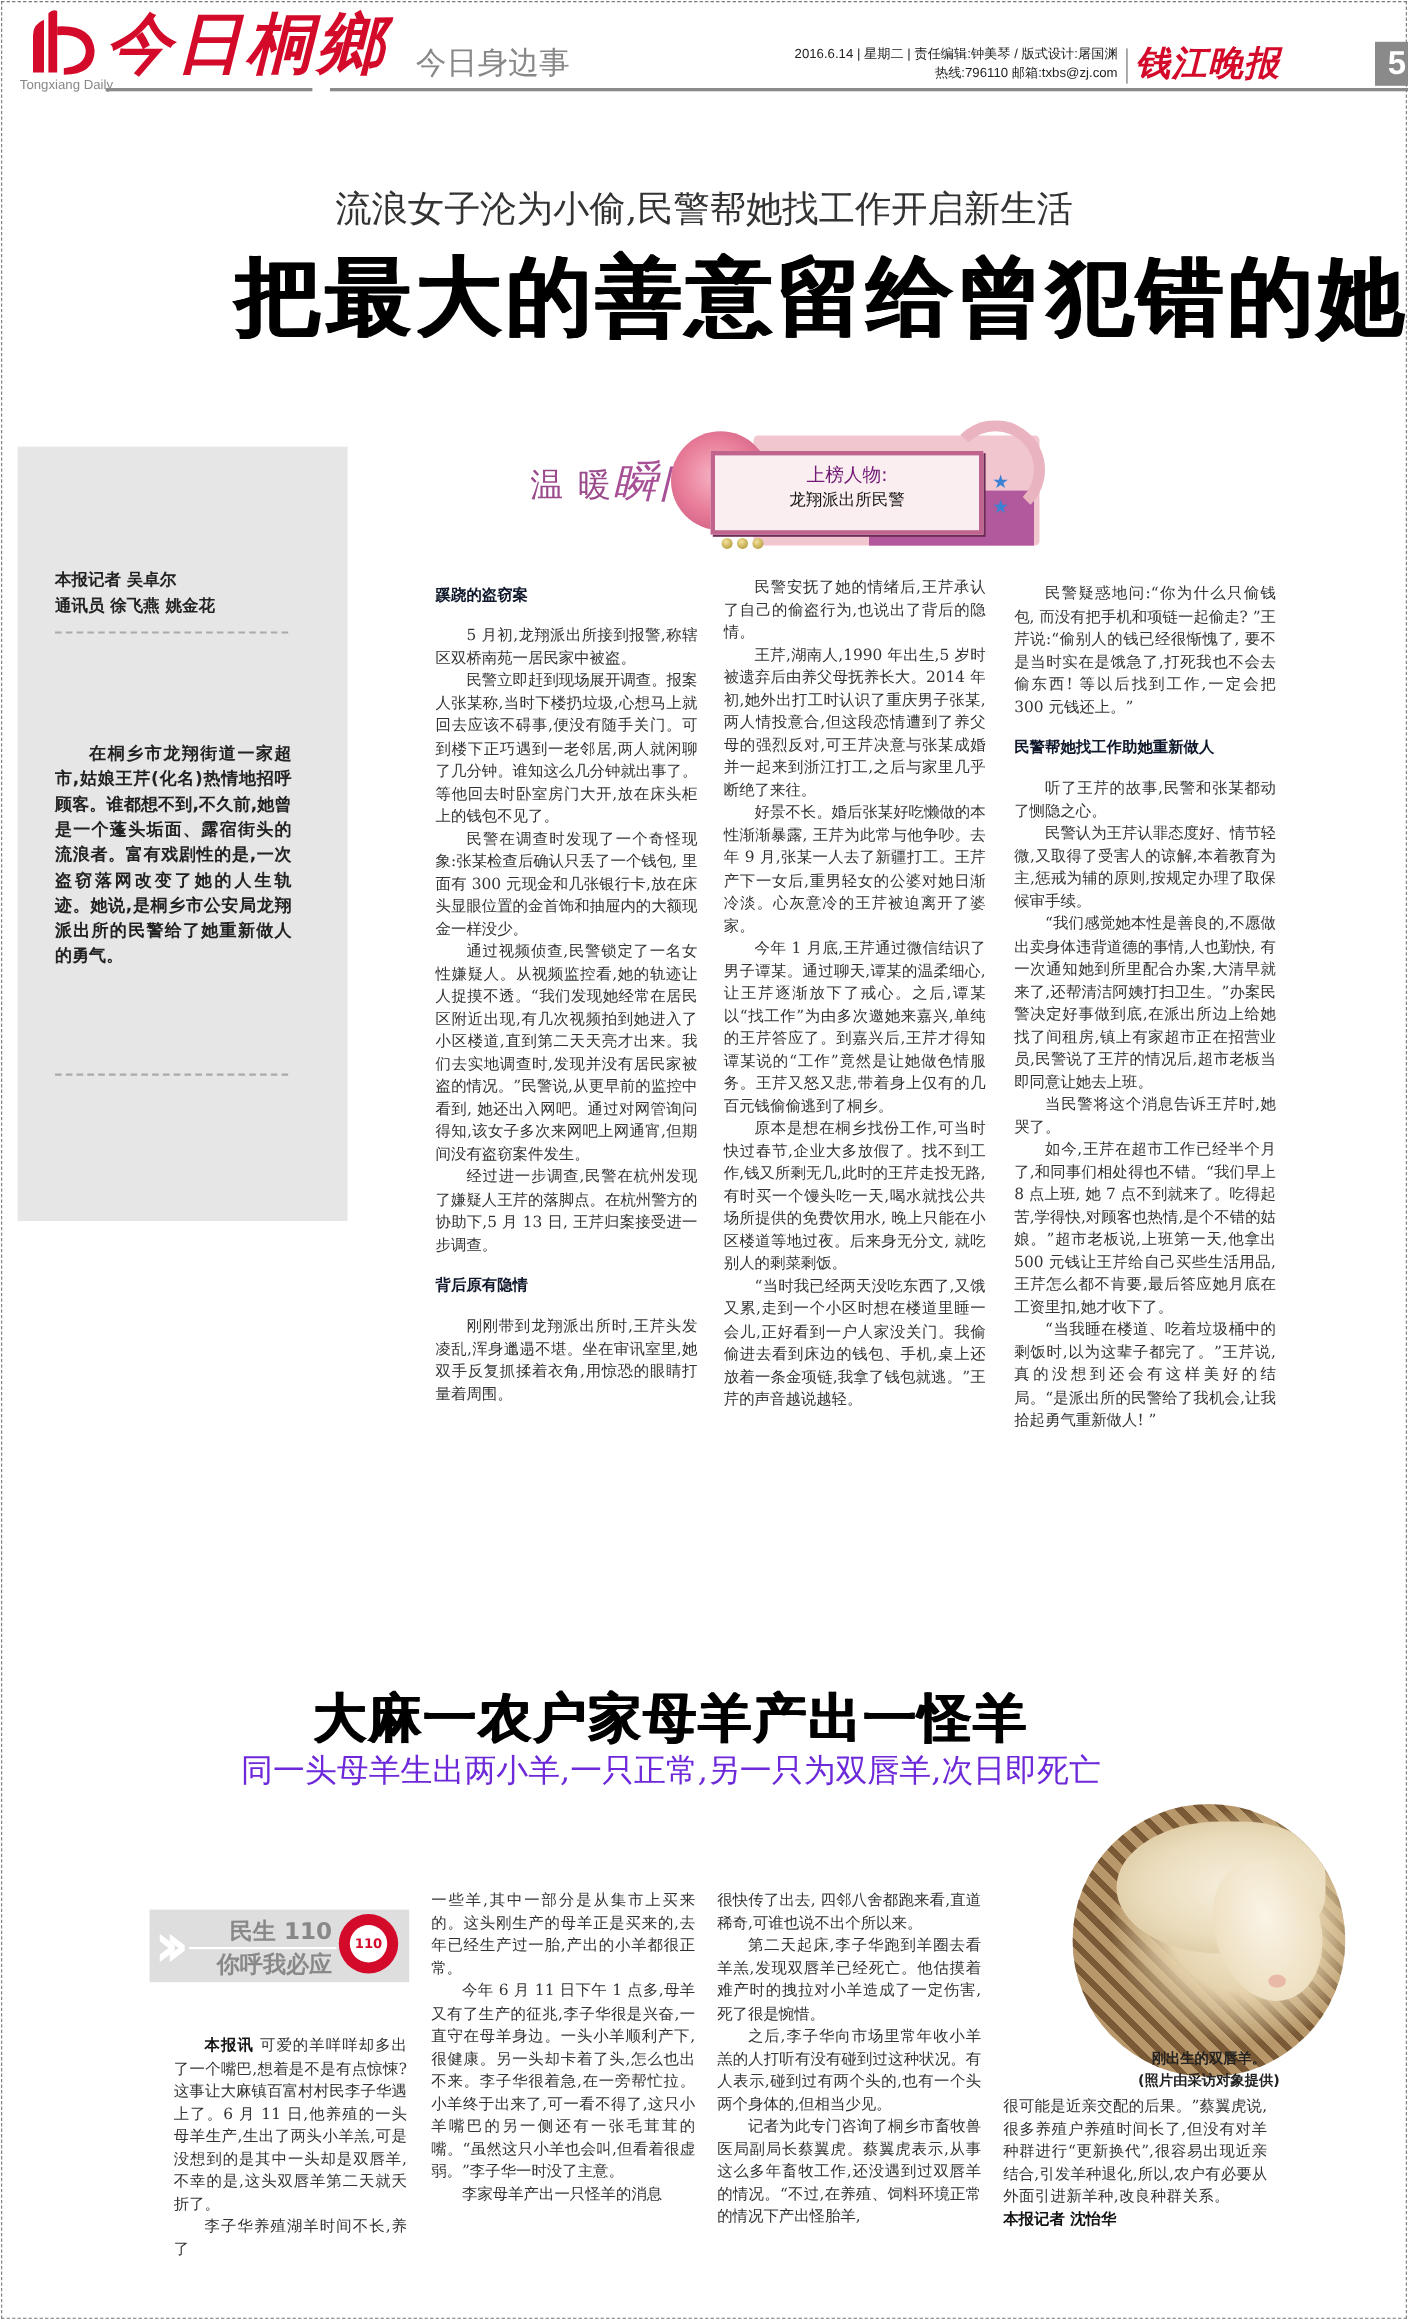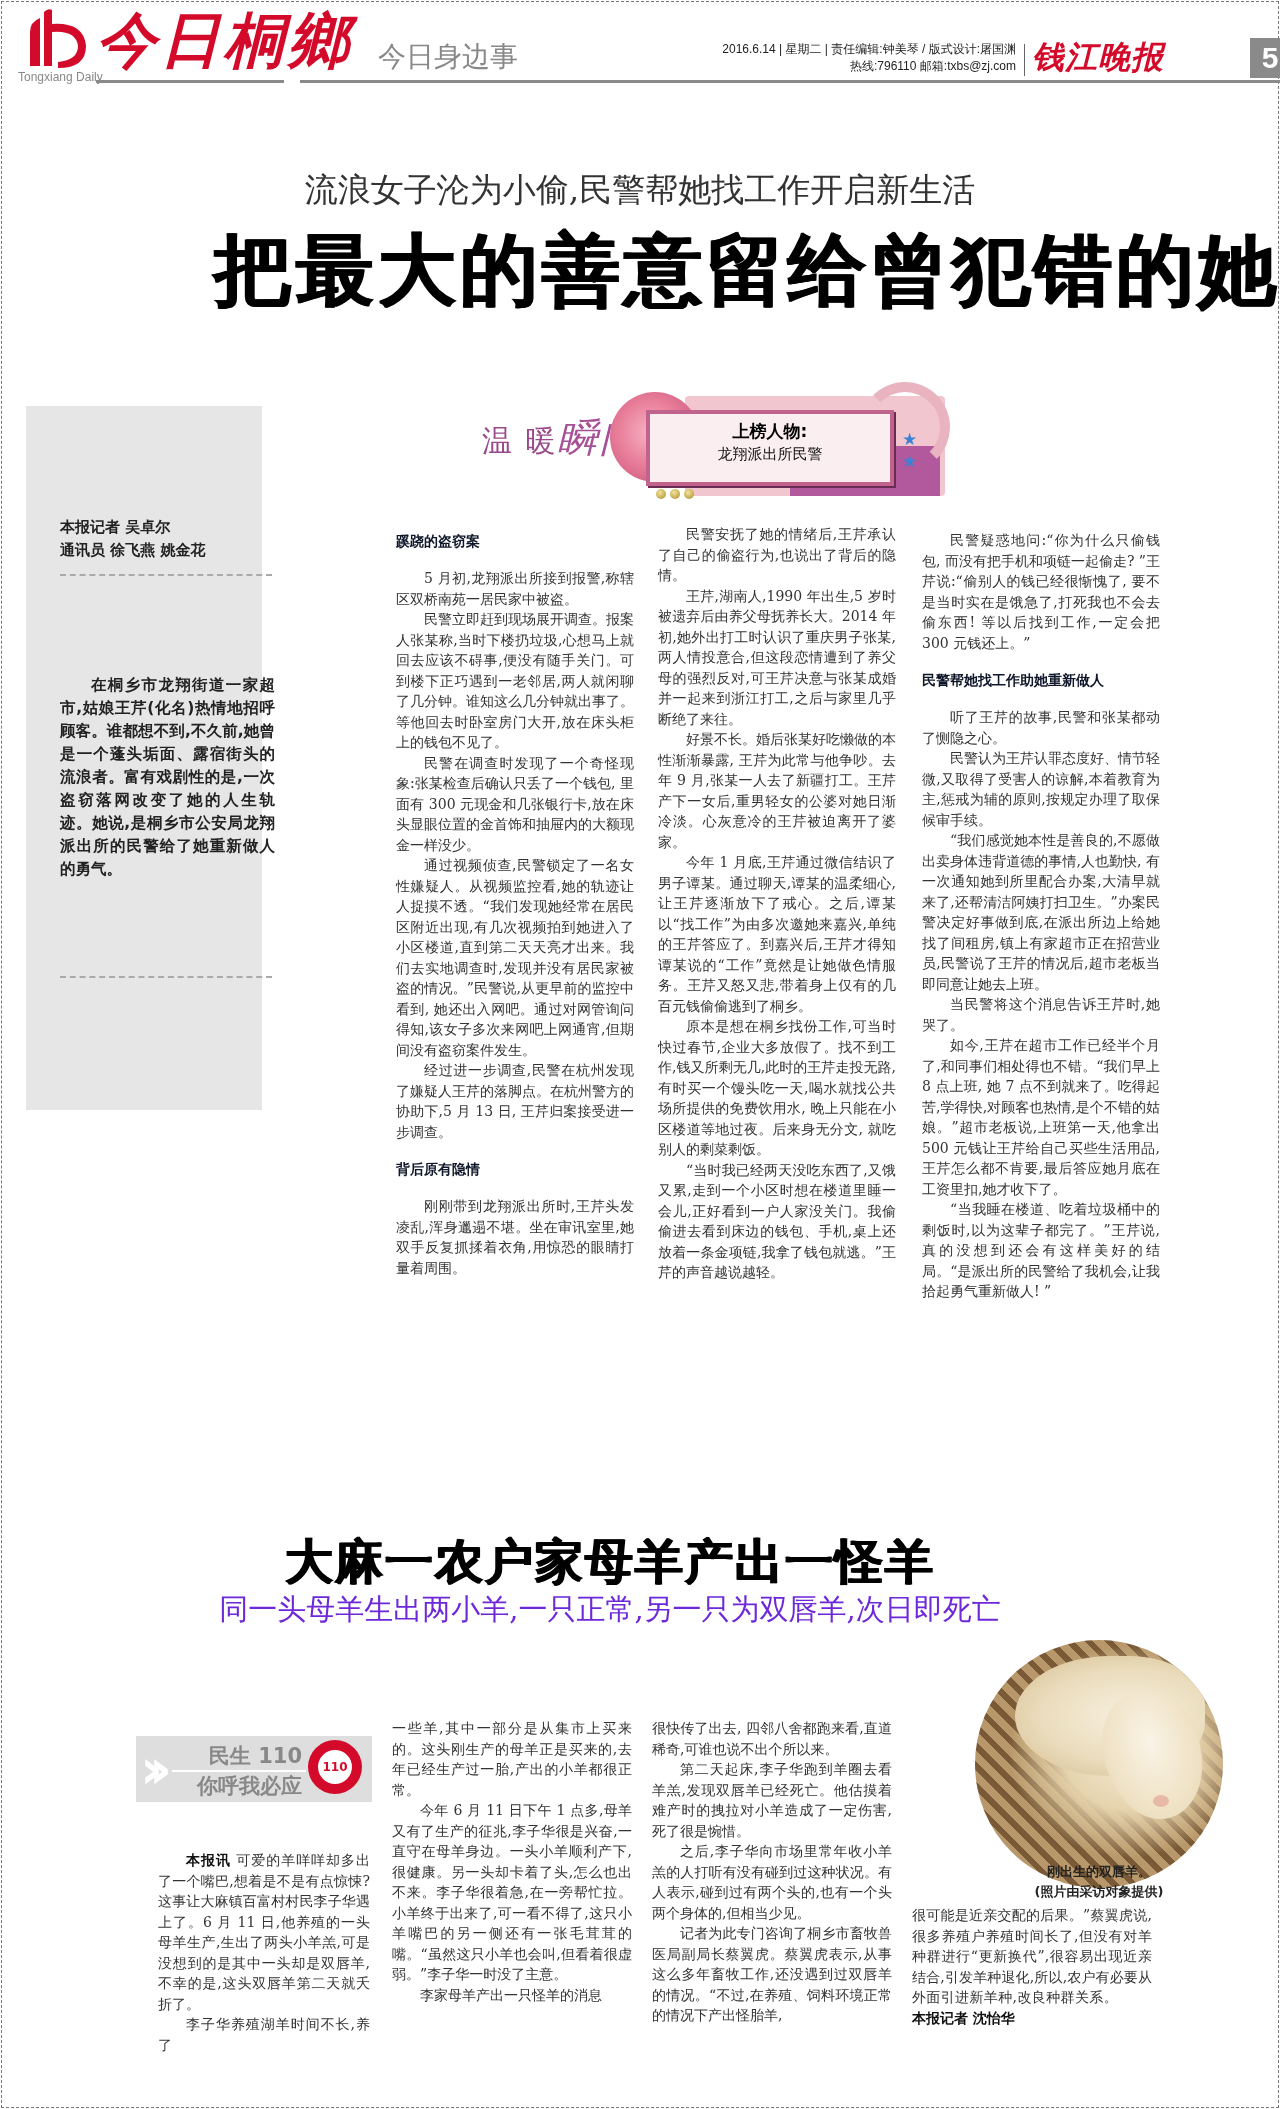--- a/index.html
+++ b/index.html
@@ -32,21 +32,21 @@
               font-family: "Liberation Sans", sans-serif; }
 
   
   .kicker1 { position: absolute; left: 0; width: 1280px; top: 168px; text-align: center;
              font-family: "DejaVu Serif", serif; font-size: 33px; color: #333; }
   .headline1 { position: absolute; left: 0; width: 1280px; top: 225px; text-align: right;
                font-size: 78px; font-weight: 900; color: #000; letter-spacing: 4px; line-height: 90px;
                text-shadow: 1px 0 0 #000, -1px 0 0 #000; }
 
   
-  .lead-box { position: absolute; left: 26px; top: 406px; width: 236px; height: 704px; background: #e6e6e6; }
+  .lead-box { position: absolute; left: 16px; top: 406px; width: 300px; height: 704px; background: #e6e6e6; }
   .byline { position: absolute; left: 34px; top: 110px; font-size: 15px; font-weight: bold; line-height: 23px; color: #222; }
   .byline div { white-space: nowrap; }
   .lead-dash { position: absolute; left: 34px; top: 168px; width: 212px; border-top: 2px dashed #aaa; }
   .lead-text { position: absolute; left: 34px; top: 268px; width: 215px; font-size: 15.5px; font-weight: bold;
                line-height: 23px; color: #222; text-indent: 2em; text-align: justify; }
   .lead-dash2 { position: absolute; left: 34px; top: 570px; width: 212px; border-top: 2px dashed #aaa; }
 
   
   .banner { position: absolute; left: 470px; top: 380px; width: 470px; height: 130px; }
   .banner-title { position: absolute; left: 12px; top: 30px; font-family: "DejaVu Serif", serif;
@@ -54,21 +54,21 @@
   .banner-title .big { font-size: 40px; font-style: italic; color: #a75096; }
   .banner-flower { position: absolute; left: 140px; top: 12px; width: 90px; height: 90px; border-radius: 50%;
                    background: radial-gradient(circle at 45% 45%, #f7b3c4 0%, #e97f9a 45%, #d8678a 70%, rgba(255,255,255,0) 72%); }
   .banner-back { position: absolute; left: 215px; top: 16px; width: 260px; height: 100px; background: #f1c6cf;
                  border-radius: 4px; }
   .banner-back2 { position: absolute; left: 320px; top: 66px; width: 150px; height: 50px; background: #b2589c; }
   .banner-arc { position: absolute; left: 390px; top: 2px; width: 70px; height: 70px; border-radius: 50%;
                 border: 10px solid #e9b3c0; border-left-color: transparent; border-bottom-color: transparent; }
   .banner-card { position: absolute; left: 176px; top: 30px; width: 240px; height: 68px; background: #fbeef0;
                  border: 4px solid #c0648e; box-shadow: 2px 2px 0 #6b2b55; text-align: center; }
-  .banner-label { font-size: 17px; font-weight: bold; color: #000000; margin-top: 6px; }
+  .banner-label { font-size: 17px; font-weight: normal; color: #701a75; margin-top: 6px; }
   .banner-value { font-size: 15px; color: #111; margin-top: 2px; }
   .banner-dots { position: absolute; left: 186px; top: 104px; }
   .banner-dots span { display: inline-block; width: 10px; height: 10px; border-radius: 50%;
                       background: radial-gradient(circle at 40% 35%, #f4e39a, #a68a2a); margin-right: 4px; }
   .banner-star { position: absolute; left: 432px; width: 14px; height: 14px; color: #3b82d4; font-size: 17px; line-height: 14px; }
 
   
   .col { position: absolute; font-family: "DejaVu Serif", serif; font-size: 14px; line-height: 20.5px; color: #333;
          text-align: justify; }
   .col p { margin: 0; text-indent: 2em; }

